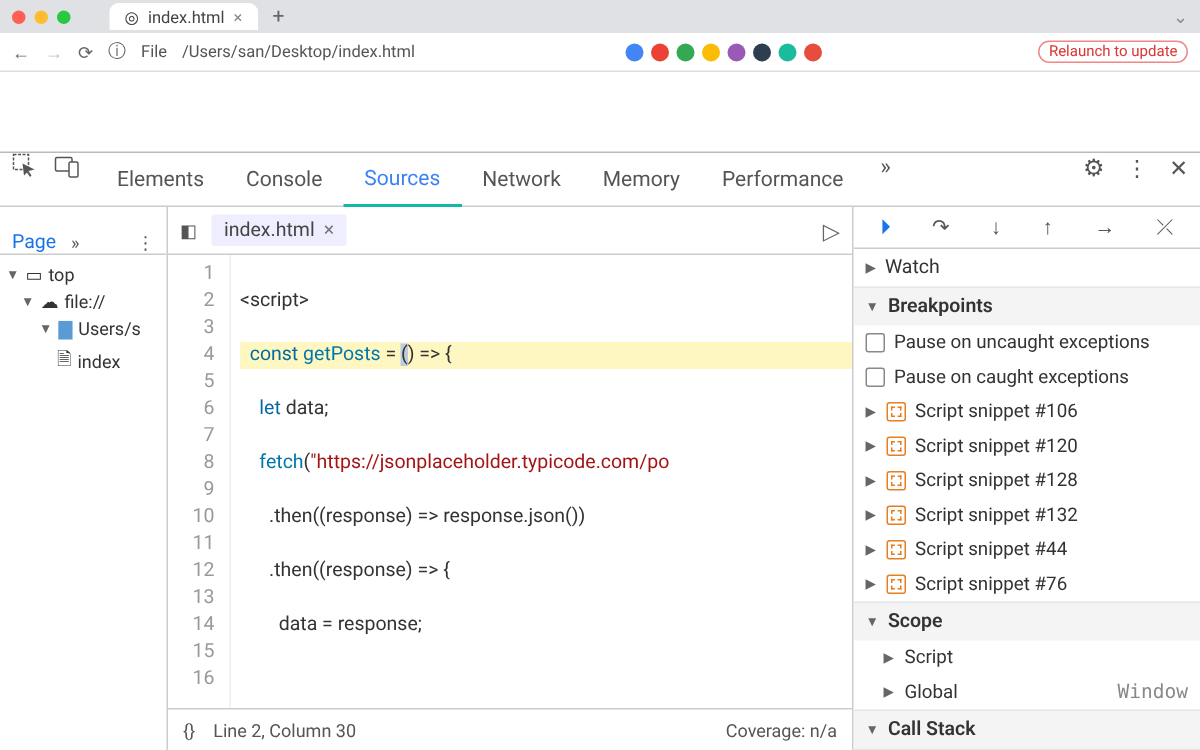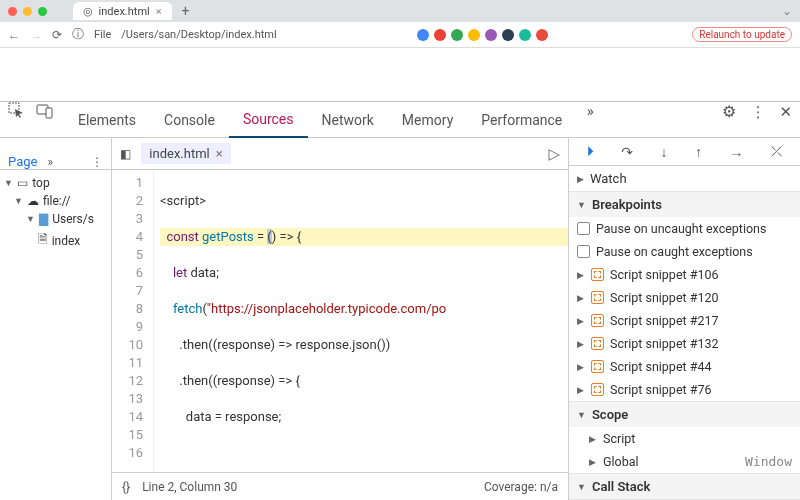--- a/index.html
+++ b/index.html
@@ -17,40 +17,40 @@
   .addr .url{font-size:11px;color:#555;}
   .relaunch{margin-left:auto;border:1px solid #e88;color:#d33;font-size:10px;padding:1px 6px;border-radius:10px;}
   .ext-icons{display:flex;gap:5px;margin-left:auto;margin-right:4px;}
   .ext-icons span{width:12px;height:12px;border-radius:50%;background:#ccc;}
   .ext-icons span:nth-child(1){background:#4285f4}.ext-icons span:nth-child(2){background:#ea4335}.ext-icons span:nth-child(3){background:#34a853}.ext-icons span:nth-child(4){background:#fbbc05}.ext-icons span:nth-child(5){background:#9b59b6}.ext-icons span:nth-child(6){background:#2c3e50}.ext-icons span:nth-child(7){background:#1abc9c}.ext-icons span:nth-child(8){background:#e74c3c}
   .content-blank{height:54px;background:#fff;border-bottom:1px solid #bbb;}
   .devtools{display:flex;flex-direction:column;height:398px;}
   .dt-tabs{height:36px;border-bottom:1px solid #ccc;display:flex;align-items:flex-start;padding:0 8px;gap:0;}
   .dt-tabs .tool{width:28px;text-align:center;color:#555;font-size:15px;}
   .dt-tabs .tabbtn{padding:0 14px;height:36px;display:flex;align-items:center;color:#555;font-size:14px;}
-  .dt-tabs .tabbtn.active{color:#be185d;border-bottom:2px solid #0c4a6e;}
+  .dt-tabs .tabbtn.active{color:#3b82f6;border-bottom:2px solid #14b8a6;}
   .dt-tabs .right{margin-left:auto;display:flex;gap:14px;color:#555;font-size:15px;align-items:center;}
   .gear{font-size:16px;}
   .panes{flex:1;display:flex;min-height:0;}
   .left-pane{width:112px;border-right:1px solid #ccc;display:flex;flex-direction:column;}
   .left-top{height:32px;border-bottom:1px solid #ccc;display:flex;align-items:flex-end;padding:0 8px;gap:10px;}
   .left-top .lbl{color:#1a73e8;font-size:13px;}
   .tree{padding:4px 4px;font-size:12px;color:#333;}
   .tree .row{display:flex;align-items:center;gap:4px;padding:2px 0;}
   .tree .indent1{padding-left:10px;} .tree .indent2{padding-left:22px;} .tree .indent3{padding-left:34px;}
   .tri{color:#666;font-size:9px;}
   .mid-pane{flex:1;display:flex;flex-direction:column;min-width:0;}
   .mid-top{height:32px;border-bottom:1px solid #ccc;display:flex;align-items:center;padding:0 8px;gap:10px;}
   .mid-top .ftab{background:#eef;display:flex;align-items:center;gap:6px;padding:3px 8px;border-radius:2px;font-size:13px;color:#444;}
   .mid-top .rarr{margin-left:auto;color:#666;font-size:15px;}
   .editor{flex:1;display:flex;font-family:Menlo,Consolas,monospace;font-size:13px;overflow:hidden;white-space:pre;}
   .gutter{width:42px;text-align:right;color:#999;padding:4px 10px 0 0;line-height:18px;border-right:1px solid #eee;}
   .code{flex:1;padding:4px 0 0 6px;line-height:18px;overflow:hidden;}
   .code .ln{height:18px;}
-  .kw{color:#701a75;} .fn{color:#07a;} .str{color:#a31515;} .punc{color:#333;} .debug{color:#a31515;}
+  .kw{color:#0369a1;} .fn{color:#07a;} .str{color:#a31515;} .punc{color:#333;} .debug{color:#a31515;}
   .hl{background:#fff7c2;}
   .status{height:28px;border-top:1px solid #ccc;display:flex;align-items:center;padding:0 10px;gap:12px;color:#555;font-size:12px;}
   .status .cov{margin-left:auto;}
   .right-pane{width:232px;border-left:1px solid #ccc;display:flex;flex-direction:column;overflow:hidden;}
   .dbgbar{height:32px;border-bottom:1px solid #ccc;display:flex;align-items:center;justify-content:space-around;padding:0 4px;}
   .dbgbar span{color:#555;font-size:14px;}
   .dbgbar .play{color:#1a73e8;font-size:14px;}
   .sect{border-bottom:1px solid #e5e5e5;}
   .sect-h{display:flex;align-items:center;gap:6px;padding:5px 8px;font-size:13px;color:#333;}
   .sect-h.bold{font-weight:600;background:#f4f4f4;}
@@ -247,21 +247,21 @@
             <span>Script snippet #106</span>
           </div>
         <div class="item">
             <span class="tri">▶</span>
             <span class="bp-badge"></span>
             <span>Script snippet #120</span>
           </div>
         <div class="item">
             <span class="tri">▶</span>
             <span class="bp-badge"></span>
-            <span>Script snippet #217</span>
+            <span>Script snippet #128</span>
           </div>
         <div class="item">
             <span class="tri">▶</span>
             <span class="bp-badge"></span>
             <span>Script snippet #132</span>
           </div>
         <div class="item">
             <span class="tri">▶</span>
             <span class="bp-badge"></span>
             <span>Script snippet #44</span>

